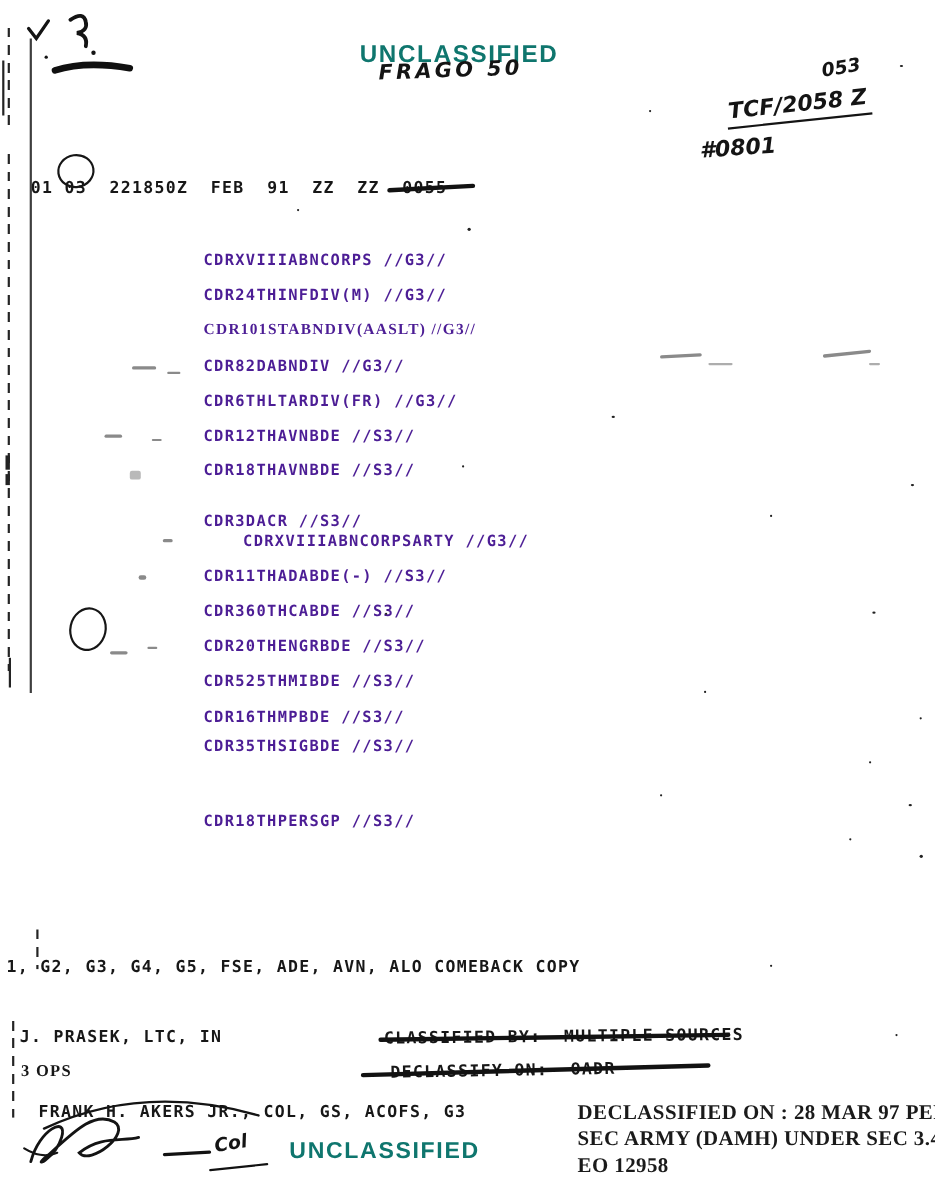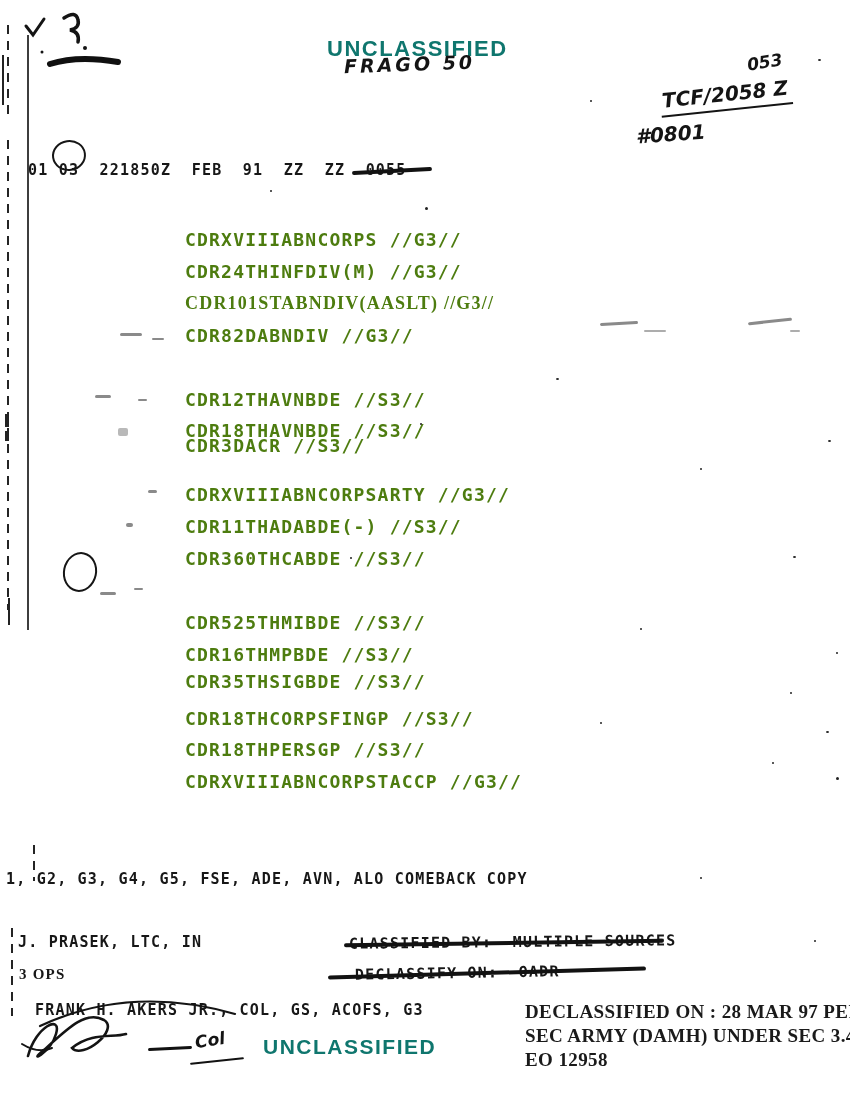--- a/index.html
+++ b/index.html
@@ -22,22 +22,22 @@
   .hand{
     font-family:"DejaVu Sans",sans-serif;font-style:italic;font-weight:bold;color:#141414;
   }
   
   .stamp{
     font-family:"Liberation Serif","DejaVu Serif",serif;font-weight:bold;
     font-size:19px;line-height:24px;letter-spacing:0.4px;color:#1a1a1a;white-space:nowrap;
   }
   .addr-line{
     position:absolute;left:0;
-    font-family:"DejaVu Sans Mono",monospace;font-weight:bold;font-size:18px;
-    letter-spacing:1.2px;color:#4d7c0f;white-space:pre;
+    font-family:"DejaVu Sans Mono",monospace;font-weight:bold;font-size:14px;
+    letter-spacing:1.2px;color:#4c1d95;white-space:pre;
   }
   .strikebar{position:absolute;background:#121212;border-radius:2px;}
   .speck{position:absolute;background:#222;border-radius:50%;}
   .smudge{position:absolute;background:#8a8a8a;border-radius:2px;}
   .circle-mark{position:absolute;border:2px solid #161616;border-radius:50%;background:transparent;}
   .mline{position:absolute;background:#232323;}
   .mline-dashed{
     position:absolute;width:2px;
     background:repeating-linear-gradient(to bottom,#242424 0 9px,transparent 9px 16px);
   }
@@ -72,32 +72,32 @@
 
 <div class="abs tw" style="left:28px;top:161px;"><span>01 03  221850Z  FEB  91  ZZ  ZZ  </span><span>0055</span></div>
 <div class="strikebar" style="left:352px;top:169px;width:80px;height:4px;transform:rotate(-3deg);"></div>
 <div class="circle-mark" style="left:52px;top:140px;width:30px;height:27px;transform:rotate(-8deg);"></div>
 
 <div class="abs" style="left:185px;top:229px;width:520px;height:600px;">
     <div class="addr-line" style="top: 0px;">CDRXVIIIABNCORPS //G3//</div>
     <div class="addr-line" style="top: 31.9px; text-align: center;">CDR24THINFDIV(M) //G3//</div>
     <div class="addr-line" style="top: 63.8px; font-family: Liberation Serif, serif;">CDR101STABNDIV(AASLT) //G3//</div>
     <div class="addr-line" style="top: 95.7px;">CDR82DABNDIV //G3//</div>
+    <div class="addr-line" style="top: 127.6px;">CDR6THLTARDIV(FR) //G3//</div>
     <div class="addr-line" style="top: 159.5px; text-align: right;">CDR12THAVNBDE //S3//</div>
     <div class="addr-line" style="top: 191.4px;">CDR18THAVNBDE //S3//</div>
-    <div class="addr-line" style="top: 206px;">CDR3DACR //S3//</div>
-    <div class="addr-line" style="top: 255.2px;">CDRXVIIIABNCORPSARTY //G3//</div>
+    <div class="addr-line" style="top: 237px;">CDR3DACR //S3//</div>
+    <div class="addr-line" style="top: 255.2px; margin-left: 36px;">CDRXVIIIABNCORPSARTY //G3//</div>
     <div class="addr-line" style="top: 287.1px;">CDR11THADABDE(-) //S3//</div>
     <div class="addr-line" style="top: 319px;">CDR360THCABDE //S3//</div>
+    <div class="addr-line" style="top: 350.9px;">CDR20THENGRBDE //S3//</div>
     <div class="addr-line" style="top: 382.8px;">CDR525THMIBDE //S3//</div>
     <div class="addr-line" style="top: 414.7px;">CDR16THMPBDE //S3//</div>
     <div class="addr-line" style="top: 442px;">CDR35THSIGBDE //S3//</div>
-    <div class="addr-line" style="top: 478.5px;">CDR18THCORPSFINGP //S3//</div>
     <div class="addr-line" style="top: 510.4px;">CDR18THPERSGP //S3//</div>
-    <div class="addr-line" style="top: 542.3px;">CDRXVIIIABNCORPSTACCP //G3//</div>
   </div>
 
 <div class="circle-mark" style="left:63px;top:552px;width:30px;height:36px;border-width:2.5px;transform:rotate(12deg);"></div>
 
 <div class="abs tw" style="left:6px;top:870px;">1, G2, G3, G4, G5, FSE, ADE, AVN, ALO COMEBACK COPY</div>
 
 <div class="abs tw" style="left:18px;top:933px;">J. PRASEK, LTC, IN</div>
 <div class="abs tw" style="left:349px;top:933px;transform:rotate(-0.6deg);">CLASSIFIED BY:  MULTIPLE SOURCES</div>
 <div class="strikebar" style="left:344px;top:941px;width:320px;height:4px;transform:rotate(-0.8deg);"></div>
 

